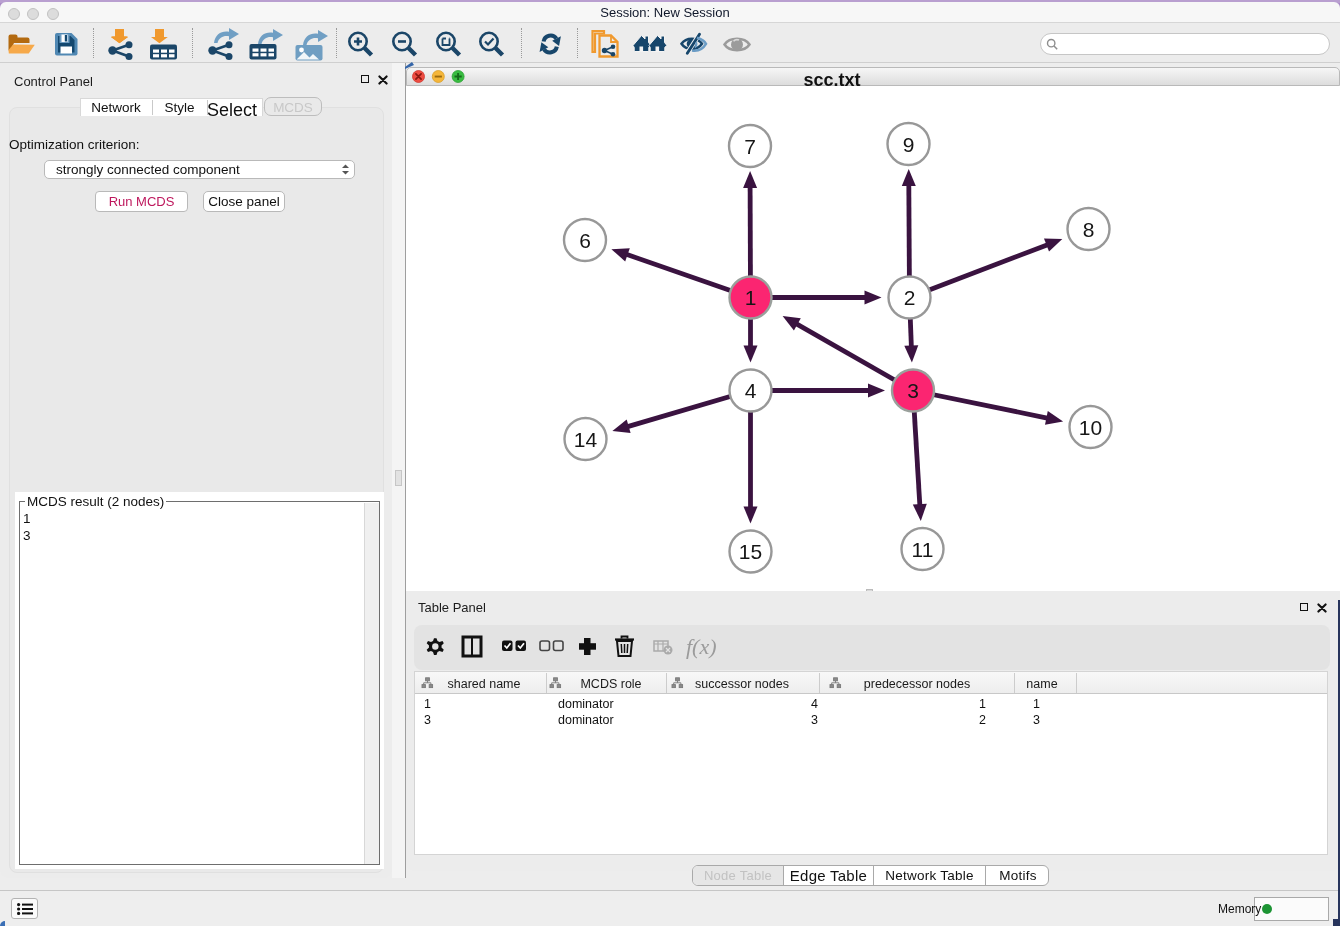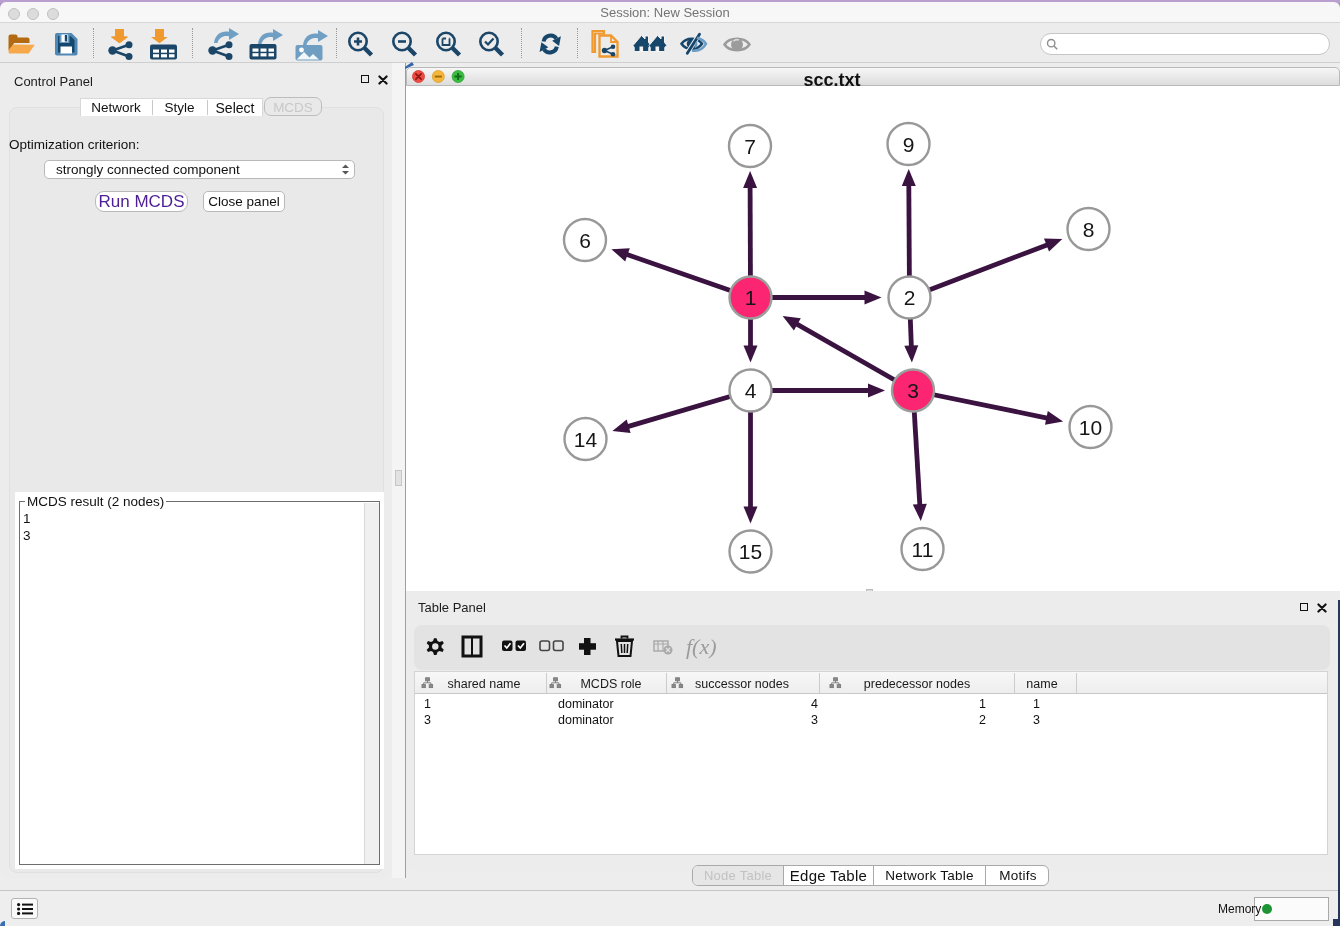--- a/index.html
+++ b/index.html
@@ -8,21 +8,21 @@
 <body>
 <div id="app">
 
 <div class="abs" style="left:0;top:0;width:1340px;height:8px;background:#ab8cc6"></div>
 <div class="abs" style="left:0;top:0;width:1340px;height:3px;background:#b99fd0"></div>
 
 <div class="abs" style="left:0;top:2px;width:1340px;height:21px;background:#f7f7f7;border-radius:6px 6px 0 0;border-bottom:1px solid #d6d6d6"></div>
 <div class="abs" style="left:8px;top:8px;width:12px;height:12px;border-radius:50%;background:#dcdcdc;border:1px solid #c2c2c2"></div>
 <div class="abs" style="left:27px;top:8px;width:12px;height:12px;border-radius:50%;background:#dcdcdc;border:1px solid #c2c2c2"></div>
 <div class="abs" style="left:47px;top:8px;width:12px;height:12px;border-radius:50%;background:#dcdcdc;border:1px solid #c2c2c2"></div>
-<div class="abs" style="left:0;top:5px;width:1330px;height:16px;text-align:center;font-size:13px;color:#737373">Session: New Session</div>
+<div class="abs" style="left:0;top:5px;width:1330px;height:16px;text-align:center;font-size:13px;color:#0f172a">Session: New Session</div>
 
 <div class="abs" style="left:0;top:23px;width:1340px;height:40px;background:#ececec;border-bottom:1px solid #cfcfcf"></div>
 <svg class="abs" style="left:0;top:23px" width="770" height="40" viewBox="0 0 770 40">
 
 <g>
 <path d="M8.5 27 L8.5 13.5 Q8.5 11.5 10.5 11.5 L15.5 11.5 Q17.5 11.5 17.5 13.2 L17.5 14.5 L27.5 14.5 Q29.5 14.5 29.5 16.5 L29.5 20 L14 20 L9.8 28.5 Z" fill="#b36a10"></path>
 <path d="M8.5 27 L13.2 21.5 L34.8 21.8 L28.7 30.6 L8.8 30.6 Z" fill="#f6a94a"></path>
 </g>
 
 <g>
@@ -187,32 +187,32 @@
       <path d="M1.4 1.4 L8.6 8.6 M8.6 1.4 L1.4 8.6" stroke="#111" stroke-width="2.1" stroke-linecap="round"></path>
     </svg>
 
 <div class="abs" style="left:9px;top:107px;width:375px;height:766px;background:#e9e9e9;border-radius:8px;border:1px solid #e0e0e0"></div>
 
 <div class="abs" style="left:80px;top:98px;width:183px;height:18px;background:#fff;border:1px solid #d8d8d8;border-bottom:0"></div>
 <div class="abs" style="left:152px;top:100px;height:15px;border-left:1px solid #c9c9c9"></div>
 <div class="abs" style="left:207px;top:100px;height:15px;border-left:1px solid #c9c9c9"></div>
 <div class="abs" style="left:80px;top:100px;width:72px;text-align:center;font-size:13.5px;color:#111">Network</div>
 <div class="abs" style="left:152px;top:100px;width:55px;text-align:center;font-size:13.5px;color:#111">Style</div>
-<div class="abs" style="left:207px;top:100px;width:56px;text-align:center;font-size:14px;color:#111">Select</div>
+<div class="abs" style="left:207px;top:100px;width:56px;text-align:left;font-size:18px;color:#111">Select</div>
 <div class="abs" style="left:264px;top:97px;width:58px;height:19px;background:#e9e9e9;border:1px solid #bdbdbd;border-radius:7px"></div>
 <div class="abs" style="left:264px;top:100px;width:58px;text-align:center;font-size:13.5px;color:#c8c8c8">MCDS</div>
 
 <div class="abs" style="left:9px;top:137px;width:383px;text-align:left;font-size:13.5px;color:#111">Optimization criterion:</div>
 <div class="abs" style="left:44px;top:160px;width:311px;height:19px;background:#fff;border:1px solid #b9b9b9;border-radius:5px"></div>
 <div class="abs" style="left:56px;top:162px;font-size:13.5px;color:#111">strongly connected component</div>
 <svg class="abs" style="left:340px;top:163px" width="11" height="13" viewBox="0 0 11 13">
       <path d="M2 5 L5.5 1.4 L9 5 Z" fill="#555"></path>
       <path d="M2 8 L5.5 11.6 L9 8 Z" fill="#555"></path>
     </svg>
-<div class="abs" style="left:95px;top:191px;width:93px;height:21px;background:#fff;border:1px solid #b9b9b9;border-radius:9px;text-align:center;font-size:17px;color:#4c1d95;line-height:19px">Run MCDS</div>
+<div class="abs" style="left:95px;top:191px;width:93px;height:21px;background:#fff;border:1px solid #b9b9b9;border-radius:4px;text-align:center;font-size:13px;color:#be185d;line-height:19px">Run MCDS</div>
 <div class="abs" style="left:203px;top:191px;width:82px;height:21px;background:#fff;border:1px solid #b9b9b9;border-radius:5px;text-align:center;font-size:13.5px;color:#111;line-height:19px">Close panel</div>
 
 <div class="abs" style="left:15px;top:492px;width:369px;height:377px;background:#fff"></div>
 <div class="abs" style="left:19px;top:501px;width:361px;height:364px;border:1px solid #6e6e6e"></div>
 <div class="abs" style="left:25px;top:494px;background:#fff;padding:0 2px;font-size:13.5px;color:#111">MCDS result (2 nodes)</div>
 <div class="abs" style="left:364px;top:503px;width:15px;height:361px;background:#f0f0f0;border-left:1px solid #d8d8d8"></div>
 <div class="abs" style="left:23px;top:511px;font-size:13.5px;color:#111">1</div>
 <div class="abs" style="left:23px;top:528px;font-size:13.5px;color:#111">3</div>
 
 <div class="abs" style="left:392px;top:63px;width:13px;height:815px;background:#f4f4f4"></div>

